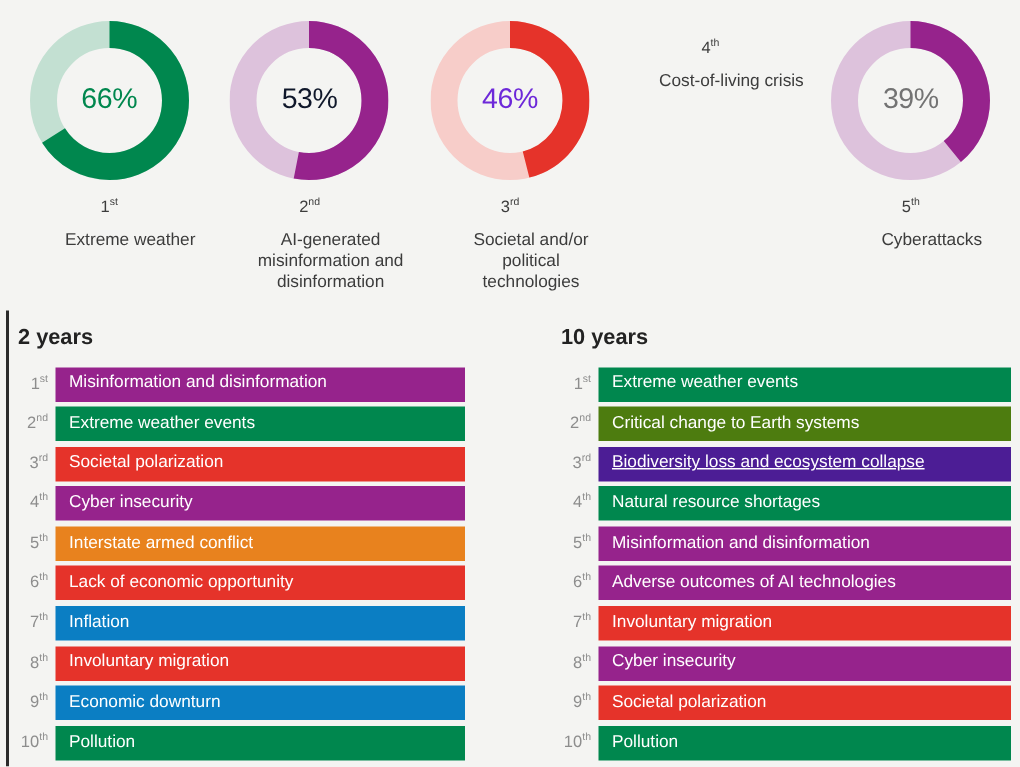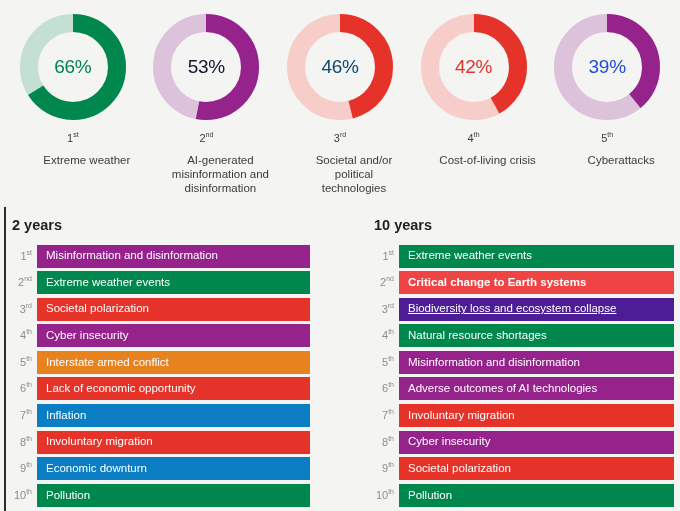--- a/index.html
+++ b/index.html
@@ -173,43 +173,36 @@
       </div>
       <div class="donut-rank">2<sup>nd</sup></div>
       <div class="donut-label">AI-generated misinformation and disinformation</div>
     </div>
     <div class="donut-cell">
       <div class="donut-wrap">
         <svg class="donut-svg" viewBox="0 0 106 106">
           <circle cx="53" cy="53" r="44" fill="none" stroke="#f7cdc9" stroke-width="18"></circle>
           <circle cx="53" cy="53" r="44" fill="none" stroke="#e5332a" stroke-width="18" stroke-dasharray="127.17 276.46" transform="rotate(-90 53 53)"></circle>
         </svg>
-        <div class="donut-value" style="color: #0c4a6e;">46%</div>
+        <div class="donut-value" style="color: #6d28d9;">46%</div>
       </div>
       <div class="donut-rank">3<sup>rd</sup></div>
       <div class="donut-label">Societal and/or political technologies</div>
     </div>
     <div class="donut-cell">
-      <div class="donut-wrap">
-        <svg class="donut-svg" viewBox="0 0 106 106">
-          <circle cx="53" cy="53" r="44" fill="none" stroke="#f7cdc9" stroke-width="18"></circle>
-          <circle cx="53" cy="53" r="44" fill="none" stroke="#e5332a" stroke-width="18" stroke-dasharray="116.11 276.46" transform="rotate(-90 53 53)"></circle>
-        </svg>
-        <div class="donut-value" style="color: rgb(229, 51, 42);">42%</div>
-      </div>
       <div class="donut-rank">4<sup>th</sup></div>
       <div class="donut-label">Cost-of-living crisis</div>
     </div>
     <div class="donut-cell">
       <div class="donut-wrap">
         <svg class="donut-svg" viewBox="0 0 106 106">
           <circle cx="53" cy="53" r="44" fill="none" stroke="#ddc2dc" stroke-width="18"></circle>
           <circle cx="53" cy="53" r="44" fill="none" stroke="#96238c" stroke-width="18" stroke-dasharray="107.82 276.46" transform="rotate(-90 53 53)"></circle>
         </svg>
-        <div class="donut-value" style="color: #1d4ed8; text-align: right;">39%</div>
+        <div class="donut-value" style="color: #737373; text-align: right;">39%</div>
       </div>
       <div class="donut-rank">5<sup>th</sup></div>
       <div class="donut-label">Cyberattacks</div>
     </div>
   </div>
 
 <div id="lists-panel">
   <div id="panel-rule"></div>
 
   <div class="list-col" id="col-2y">
@@ -260,21 +253,21 @@
 
   <div class="list-col" id="col-10y">
     <div class="col-title">10 years</div>
     <div class="rows">
         <div class="rank-row">
           <div class="rank-num">1<sup>st</sup></div>
           <div class="rank-bar" style="background: rgb(0, 135, 78);">Extreme weather events</div>
         </div>
         <div class="rank-row">
           <div class="rank-num">2<sup>nd</sup></div>
-          <div class="rank-bar" style="background: #ef4444; font-weight: bold;">Critical change to Earth systems</div>
+          <div class="rank-bar" style="background: #4d7c0f;">Critical change to Earth systems</div>
         </div>
         <div class="rank-row">
           <div class="rank-num">3<sup>rd</sup></div>
           <div class="rank-bar" style="background: #4c1d95; text-decoration: underline;">Biodiversity loss and ecosystem collapse</div>
         </div>
         <div class="rank-row">
           <div class="rank-num">4<sup>th</sup></div>
           <div class="rank-bar" style="background: rgb(0, 135, 78);">Natural resource shortages</div>
         </div>
         <div class="rank-row">

